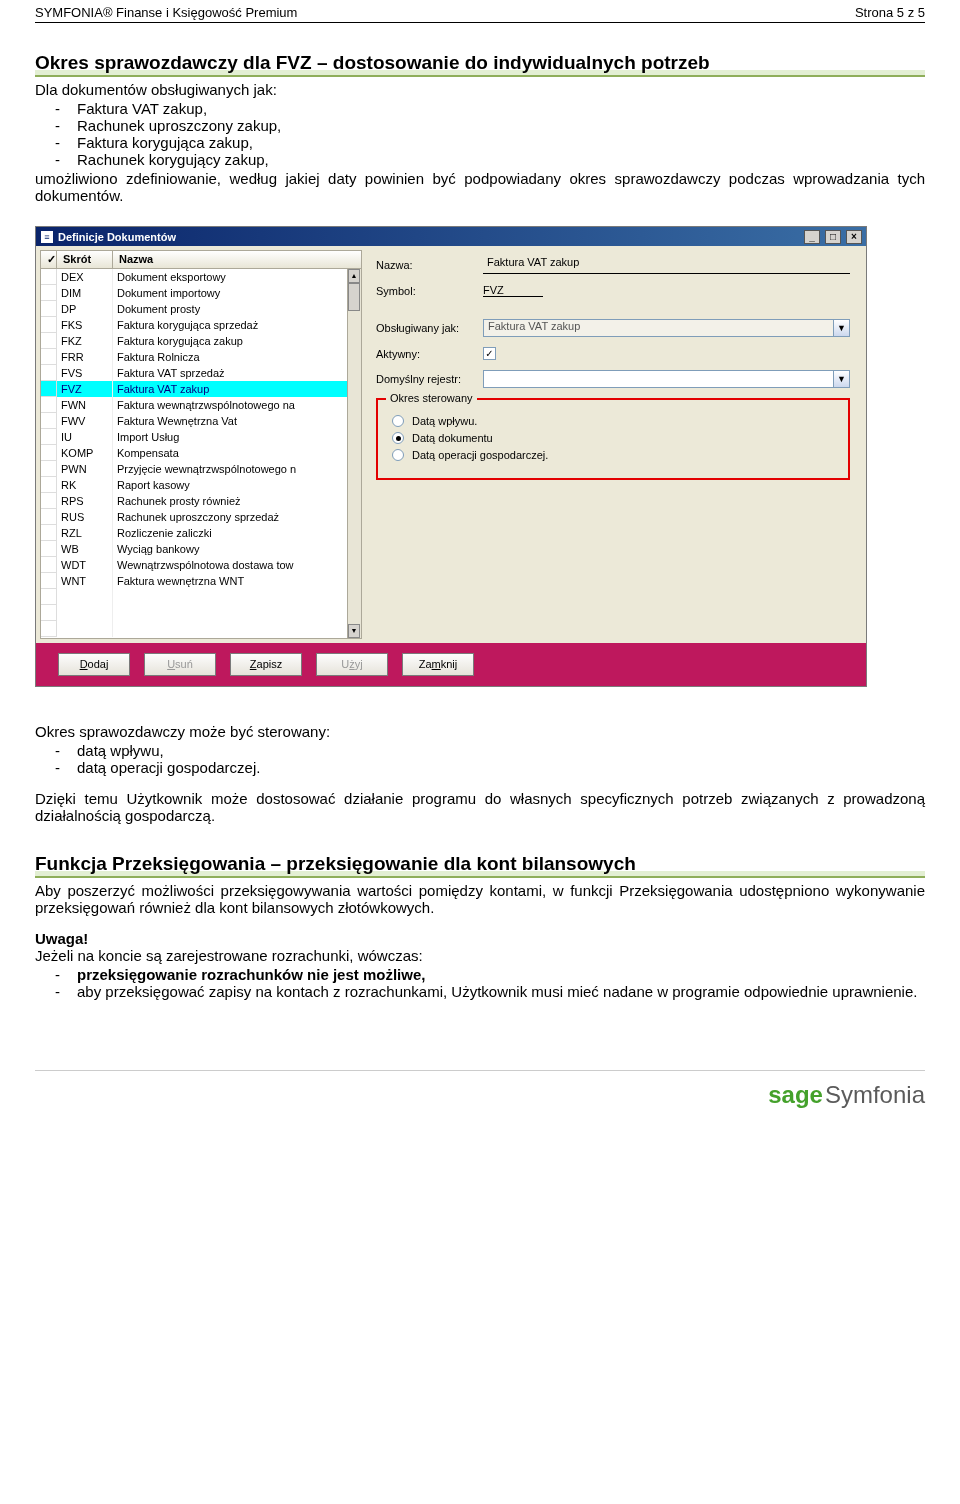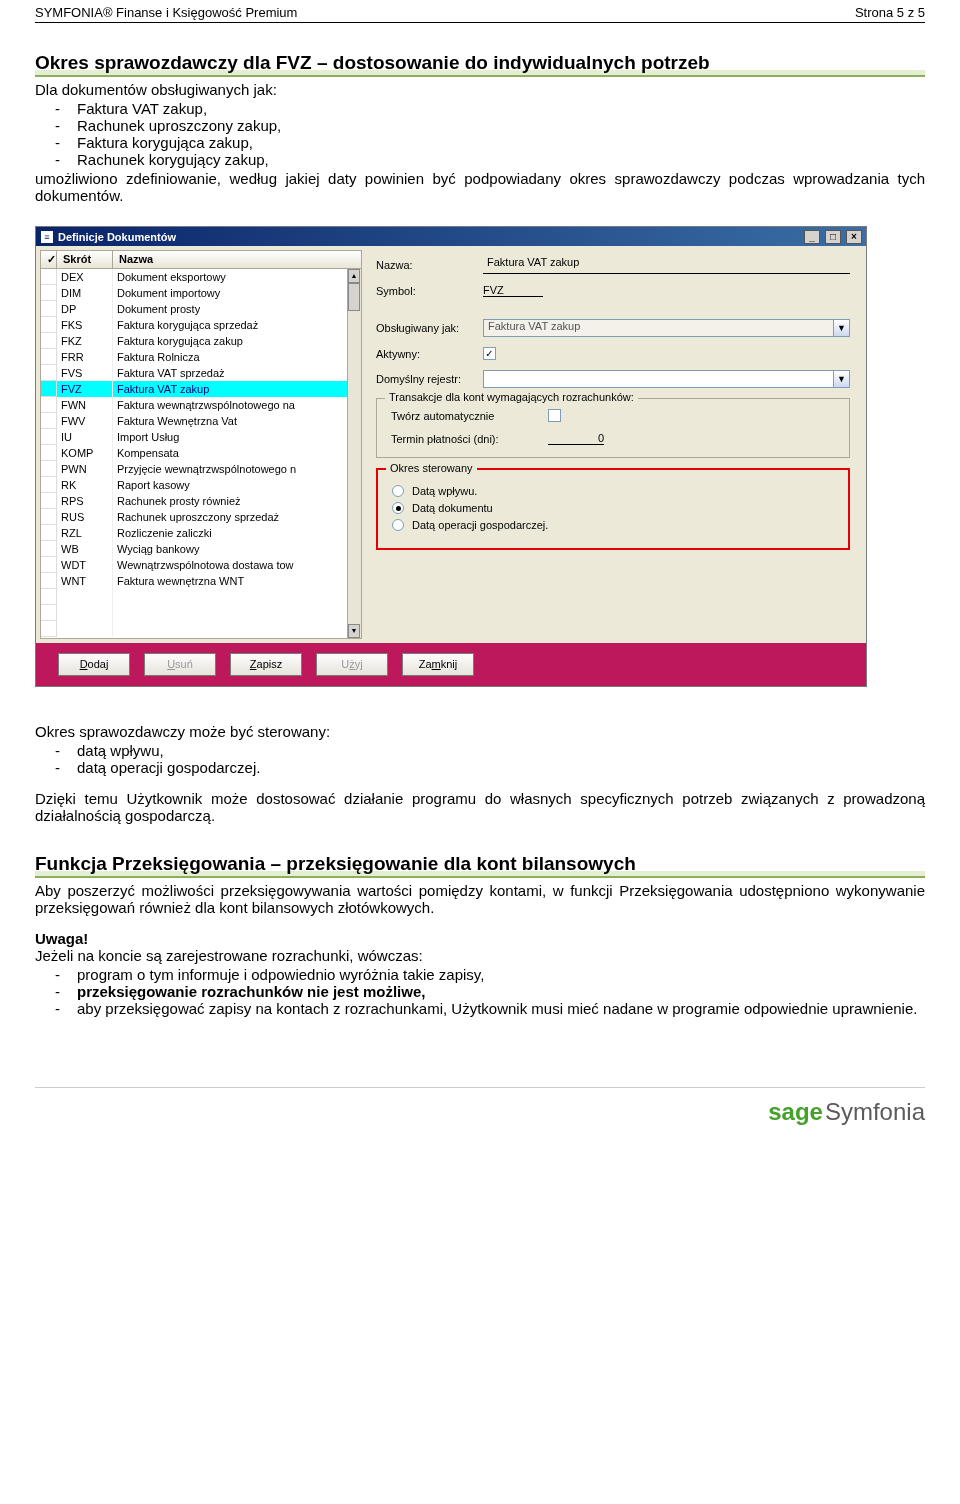--- a/index.html
+++ b/index.html
@@ -374,31 +374,20 @@
         <span class="chk">✓</span>
       </div>
       <div class="fld">
         <label>Domyślny rejestr:</label>
         <div class="dd">
           <span class="inp"></span>
           <span class="dd-btn">▼</span>
         </div>
       </div>
 
-      <div class="fieldset">
-        <span class="legend">Transakcje dla kont wymagających rozrachunków:</span>
-        <div class="fld" style="margin-bottom:10px;">
-          <label style="width:150px;">Twórz automatycznie</label>
-          <span class="chk"></span>
-        </div>
-        <div class="fld" style="margin-bottom:0;">
-          <label style="width:150px;">Termin płatności (dni):</label>
-          <span class="small">0</span>
-        </div>
-      </div>
 
       <div class="fieldset red">
         <span class="legend">Okres sterowany</span>
         <div class="radio">
           <span class="circ"></span>
             <span>Datą wpływu.</span>
         </div>
         <div class="radio">
           <span class="circ on"></span>
             <span>Datą dokumentu</span>
@@ -426,21 +415,20 @@
     <li>datą operacji gospodarczej.</li>
   </ul>
 <p class="body-text" style="margin-top:14px;">Dzięki temu Użytkownik może dostosować działanie programu do własnych specyficznych potrzeb związanych z prowadzoną działalnością gospodarczą.</p>
 
 
 <div class="section-heading">Funkcja Przeksięgowania – przeksięgowanie dla kont bilansowych</div>
 <p class="body-text">Aby poszerzyć możliwości przeksięgowywania wartości pomiędzy kontami, w funkcji Przeksięgowania udostępniono wykonywanie przeksięgowań również dla kont bilansowych złotówkowych.</p>
 <p style="margin-top:14px;"><b>Uwaga!</b></p>
 <p class="body-text">Jeżeli na koncie są zarejestrowane rozrachunki, wówczas:</p>
 <ul class="dash" id="s2items">
-    <li style="text-align: justify;">program o tym informuje i odpowiednio wyróżnia takie zapisy,</li>
     <li style="text-align: justify;"><b>przeksięgowanie rozrachunków nie jest możliwe,</b></li>
     <li style="text-align: justify;">aby przeksięgować zapisy na kontach z rozrachunkami, Użytkownik musi mieć nadane w programie odpowiednie uprawnienie.</li>
   </ul>
 
 
 <div class="footer">
   <div class="sage-logo">
     <span class="sage">sage</span>
     <span class="symf">Symfonia</span>
   </div>

